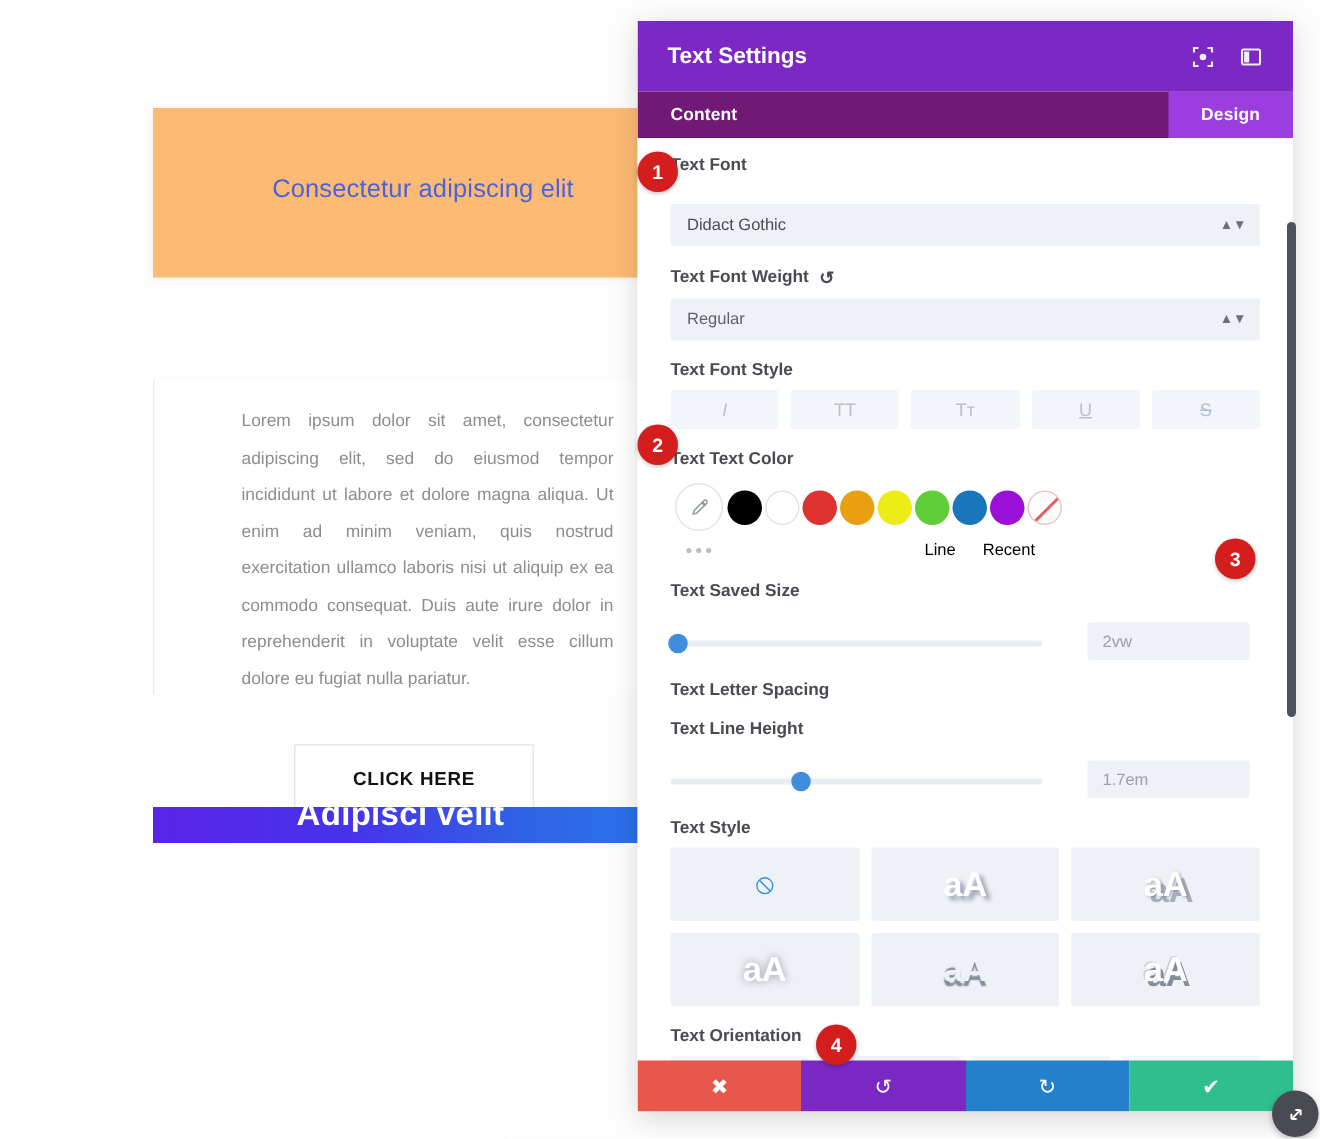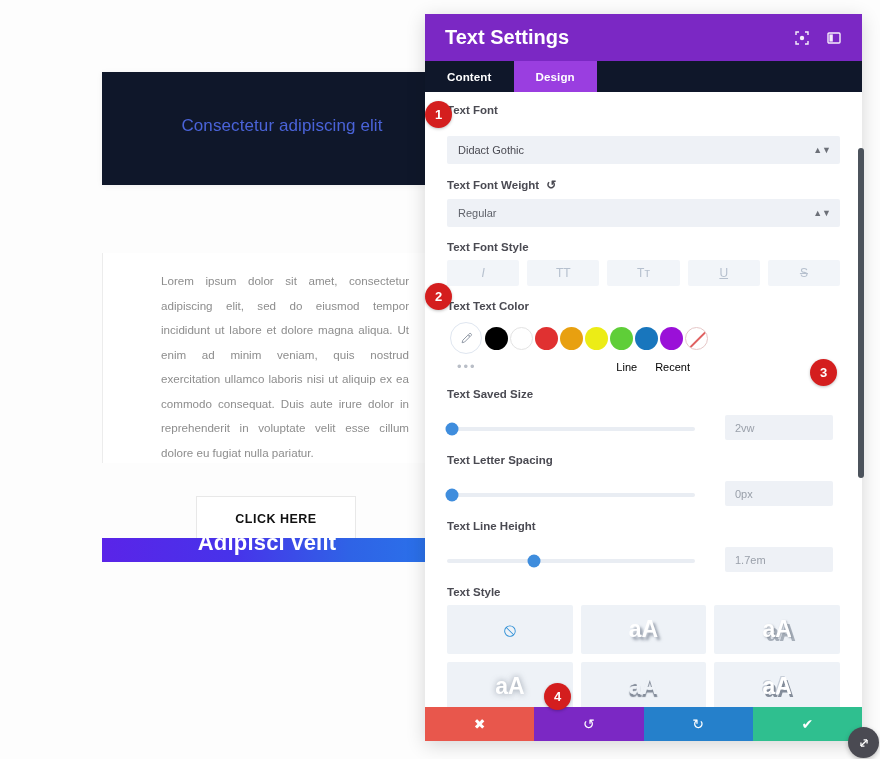--- a/index.html
+++ b/index.html
@@ -9,21 +9,21 @@
     font-family: "Liberation Sans", sans-serif;
     overflow: hidden;
   }
   #stage { position: relative; width: 880px; height: 759px; background: #fdfdfd; }
 
   
   .canvas { position: absolute; inset: 0; background: #fdfdfd; }
 
   .hero-card {
     position: absolute; left: 102px; top: 72px; width: 360px; height: 113px;
-    background: #0f172a;
+    background: #fdba74;
     box-shadow: 0 1px 6px rgba(0,0,0,0.06);
   }
   .hero-title {
     position: absolute; left: 0; right: 0; top: 44px;
     text-align: center;
     color: #4a63d8;
     font-size: 17px;
     letter-spacing: .1px;
     white-space: nowrap;
   }
@@ -63,25 +63,25 @@
   .panel {
     position: absolute; left: 425px; top: 14px; width: 437px; height: 727px;
     background: #ffffff;
     box-shadow: 0 4px 18px rgba(0,0,0,0.16);
     overflow: hidden;
   }
   .panel-header {
     height: 47px; background: #7b28c4;
     display: flex; align-items: center; padding: 0 20px;
   }
-  .panel-title { color: #fff; font-size: 20px; font-weight: bold; flex: 1; }
+  .panel-title { color: #fff; font-size: 15px; font-weight: bold; flex: 1; }
   .hdr-icons { display: flex; gap: 16px; align-items: center; }
   .hdr-icon { width: 16px; height: 16px; opacity: .92; cursor: pointer; }
 
-  .panel-tabs { height: 31px; background: #0f172a; display: flex; }
+  .panel-tabs { height: 31px; background: #701a75; display: flex; justify-content: space-between; }
   .tab {
     padding: 0 22px; height: 31px; line-height: 31px;
     color: #ffffff; font-size: 11.6px; font-weight: bold; cursor: pointer;
     letter-spacing: .1px;
   }
   .tab.active { background: #9a3ee0; }
 
   .panel-body {
     position: relative;
     height: 649px;
@@ -364,28 +364,20 @@
             <div class="knob" style="left:2%"></div>
           </div>
           <div class="num-input">
             <span>2vw</span>
           </div>
         </div>
       </div>
 
       <div class="field">
         <div class="flabel">Text Letter Spacing</div>
-        <div class="slider-row">
-          <div class="slider">
-            <div class="knob" style="left:2%"></div>
-          </div>
-          <div class="num-input">
-            <span>0px</span>
-          </div>
-        </div>
       </div>
 
       <div class="field">
         <div class="flabel">Text Line Height</div>
         <div class="slider-row">
           <div class="slider">
             <div class="knob" style="left:35%"></div>
           </div>
           <div class="num-input">
             <span>1.7em</span>

